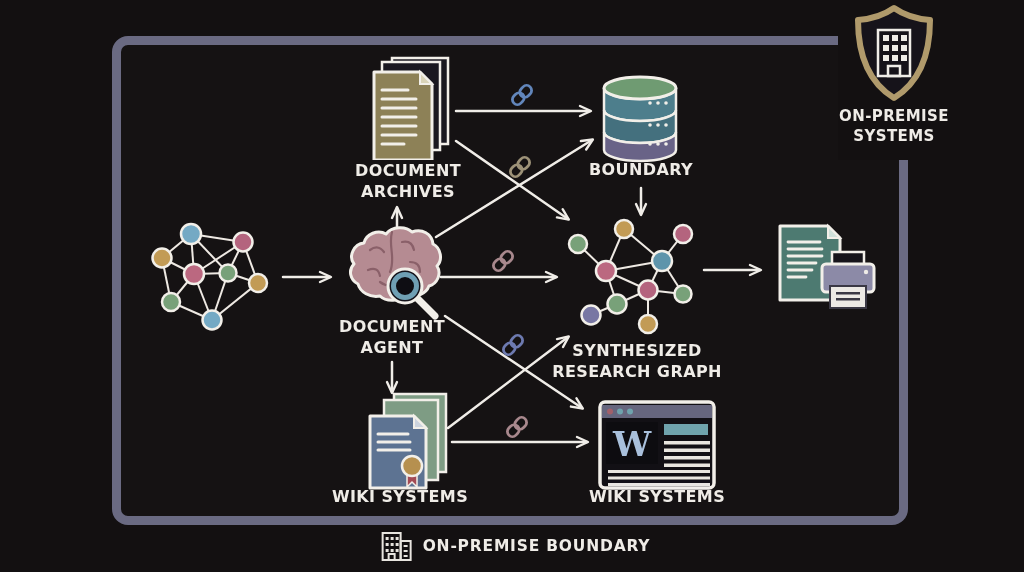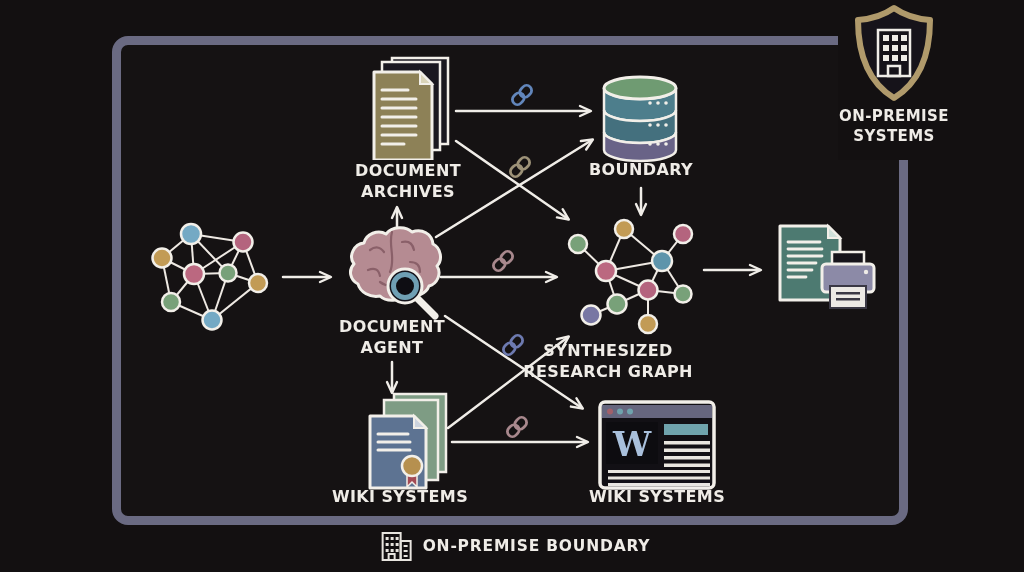--- a/index.html
+++ b/index.html
@@ -178,21 +178,21 @@
       <circle cx="118" cy="21" r="9" fill="#b4647e"></circle>
         <circle cx="97" cy="48" r="10" fill="#5e94ab"></circle>
       <circle cx="41" cy="58" r="10" fill="#bb6880"></circle>
         <circle cx="83" cy="77" r="9.5" fill="#b4647e"></circle>
       <circle cx="118" cy="81" r="8.5" fill="#78a179"></circle>
         <circle cx="52" cy="91" r="9.5" fill="#78a179"></circle>
       <circle cx="26" cy="102" r="9.5" fill="#7877a3"></circle>
         <circle cx="83" cy="111" r="9" fill="#c29b55"></circle>
     </g>
   </svg>
-  <div class="label" style="left:608px;top:340px">SYNTHESIZED
+  <div class="label" style="left:637px;top:340px">SYNTHESIZED
 RESEARCH GRAPH</div>
 
   <svg class="node-icon" style="left:366px;top:392px" width="86" height="100" viewBox="0 0 86 100">
     <rect x="28" y="2" width="52" height="78" fill="#7e9c84" stroke="#f2efe9" stroke-width="2.5"></rect>
     <rect x="18" y="8" width="54" height="80" fill="#7e9c84" stroke="#f2efe9" stroke-width="2.5"></rect>
     <path d="M4,24 h44 l12,12 v60 h-56 z" fill="#5d7392" stroke="#f2efe9" stroke-width="3" stroke-linejoin="round"></path>
     <path d="M48,24 l12,12 h-12 z" fill="#cdd4de" stroke="#f2efe9" stroke-width="2"></path>
     <g stroke="#f2efe9" stroke-width="3" stroke-linecap="round">
       <line x1="12" y1="42" x2="42" y2="42"></line>
         <line x1="12" y1="50" x2="44" y2="50"></line>

